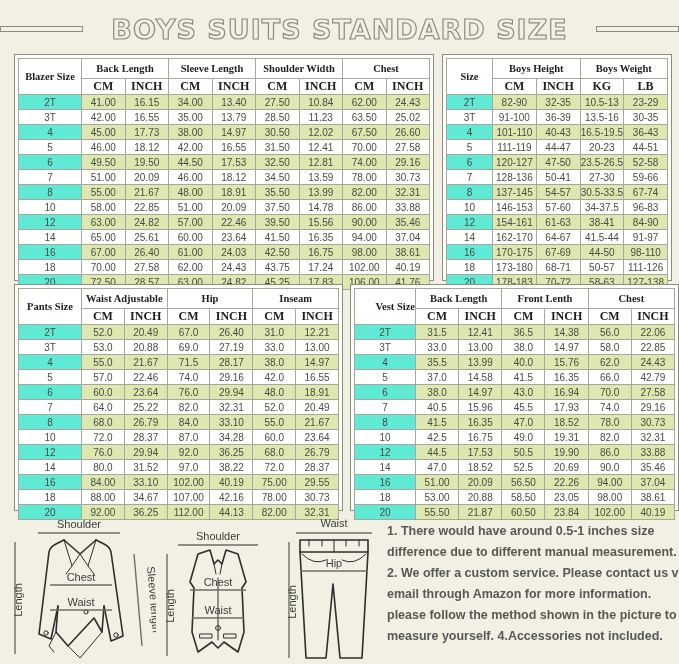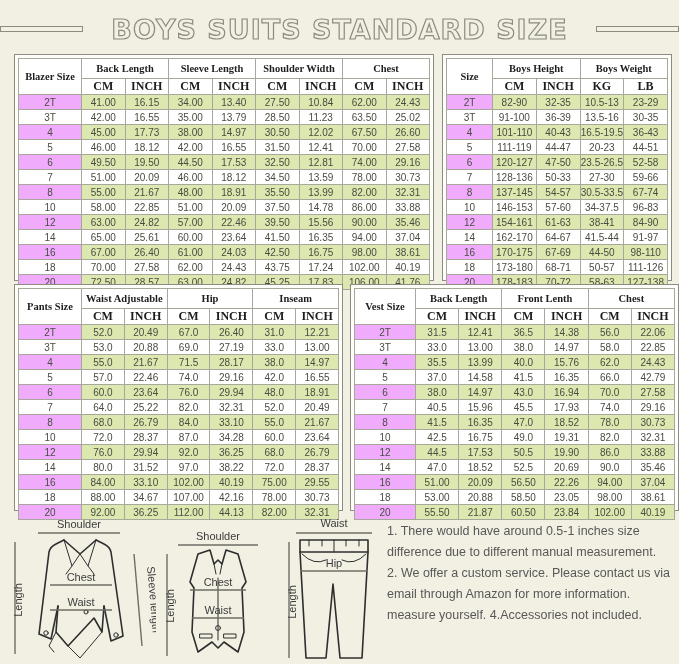--- a/index.html
+++ b/index.html
@@ -46,46 +46,46 @@
   .tbl-wrap th, .tbl-wrap td {
     border:1px solid #a8a79b; text-align:center; padding:0;
     overflow:hidden; white-space:nowrap; background:#fff;
   }
   .tbl-wrap th { font-family:"Liberation Serif", serif; color:#1d1d1d; }
   .tbl-wrap th.corner { font-size:10.5px; font-weight:bold; }
   .tbl-wrap th.group  { font-size:10.5px; font-weight:bold; height:19px; }
   .tbl-wrap th.sub    { font-size:12px;   font-weight:bold; height:13px; }
   .tbl-wrap td { font-size:10px; color:#4b4b42; height:14px; }
   .tbl-wrap tr.alt td { background:#dce8af; }
-  .tbl-wrap tr.alt td.size-col { background:#f0abfc; }
+  .tbl-wrap tr.alt td.size-col { background:#5eead4; }
   .wrap-blazer .corner { width:62px; }
   .wrap-hw .corner     { width:45px; }
   .wrap-pants .corner  { width:62px; }
-  .wrap-vest .corner   { width:60px; }
+  .wrap-vest .corner   { width:60px;text-align:right; }
 
   
   .diagram { position:absolute; }
   .dg-blazer { left:6px;   top:514px; }
   .dg-vest   { left:158px; top:514px; }
   .dg-pants  { left:280px; top:514px; }
   .diagram svg text {
     font-family:"Liberation Sans", sans-serif; font-size:11px; fill:#3c3c3c;
   }
   .diagram svg .garment { fill:none; stroke:#2e2e2e; stroke-width:1.6;
     stroke-linejoin:round; stroke-linecap:round; }
   .diagram svg .thin { fill:none; stroke:#2e2e2e; stroke-width:1;
     stroke-linejoin:round; stroke-linecap:round; }
   .diagram svg .measure { stroke:#6e6e66; stroke-width:1.4; }
 
   
   .notes {
     position:absolute; left:387px; top:521px; width:290px;
     font-size:12.5px; line-height:21px; color:#585858;
   }
-  .notes div { white-space:nowrap; }
+  .notes div { white-space:nowrap;font-weight:bold; }
 </style>
 </head>
 <body>
 
 <div class="title-row">
   <div class="title-bar"></div>
   <div class="page-title">BOYS SUITS STANDARD SIZE</div>
   <div class="title-bar"></div>
 </div>
 
@@ -305,21 +305,21 @@
           <tr class="alt">
             <td class="size-col">6</td>
             <td>120-127</td>
             <td>47-50</td>
             <td>23.5-26.5</td>
             <td>52-58</td>
           </tr>
           <tr>
             <td class="size-col">7</td>
             <td>128-136</td>
-            <td>50-33</td>
+            <td>50-41</td>
             <td>27-30</td>
             <td>59-66</td>
           </tr>
           <tr class="alt">
             <td class="size-col">8</td>
             <td>137-145</td>
             <td>54-57</td>
             <td>30.5-33.5</td>
             <td>67-74</td>
           </tr>
@@ -706,14 +706,15 @@
     <line class="measure" x1="20" y1="57" x2="88" y2="57"></line>
     <text x="54" y="53" text-anchor="middle">Hip</text>
   </svg>
 </div>
 
 <div class="notes">
   <div>1. There would have around 0.5-1 inches size</div>
   <div>difference due to different manual measurement.</div>
   <div>2. We offer a custom service. Please contact us via</div>
   <div>email through Amazon for more information.</div>
+  <div>please follow the method shown in the picture to</div>
   <div>measure yourself. 4.Accessories not included.</div>
 </div>
 
 </body></html>

